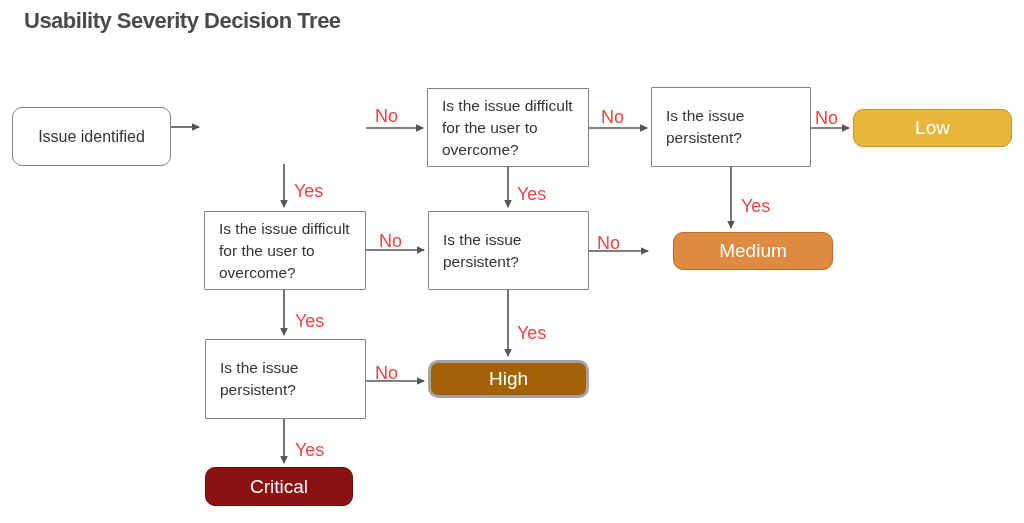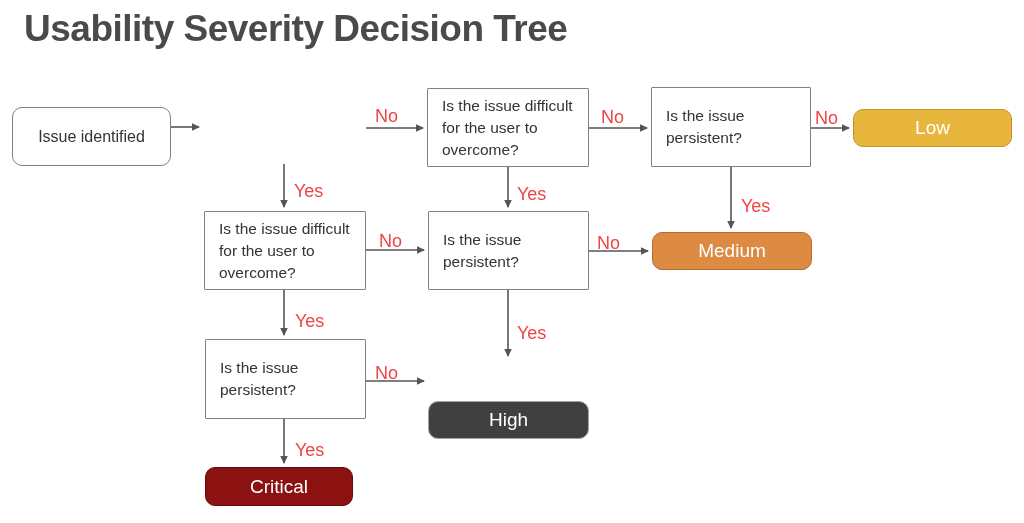--- a/index.html
+++ b/index.html
@@ -13,21 +13,21 @@
     width: 1024px;
     height: 523px;
     background: #ffffff;
     overflow: hidden;
   }
   .title {
     position: absolute;
     left: 24px;
     top: 8px;
     margin: 0;
-    font-size: 37px;
+    font-size: 22px;
     font-weight: 700;
     letter-spacing: -0.5px;
     color: #4a4a4a;
   }
   .connectors {
     position: absolute;
     left: 0;
     top: 0;
     pointer-events: none;
   }
@@ -54,22 +54,22 @@
     color: #333333;
     text-align: left;
   }
   .result {
     border-radius: 10px;
     justify-content: center;
     font-size: 19px;
     color: #ffffff;
   }
   .result-low      { background: #e8b63c; border: 1px solid #c2922a; }
-  .result-medium   { background: #dd8a42; border: 1px solid #b96b2d; }
-  .result-high     { background: #404040; border: 1px solid #a3a3a3; margin-top: 41px; }
+  .result-medium   { background: #dd8a42; border: 1px solid #b96b2d; margin-left: 21px; }
+  .result-high     { background: #a16207; border: 3px solid #a3a3a3; }
   .result-critical { background: #8b1210; border: 1px solid #650c0b; }
   .edge-label {
     position: absolute;
     font-size: 18px;
     color: #ef4444;
     white-space: nowrap;
   }
 </style>
 </head>
 <body>

